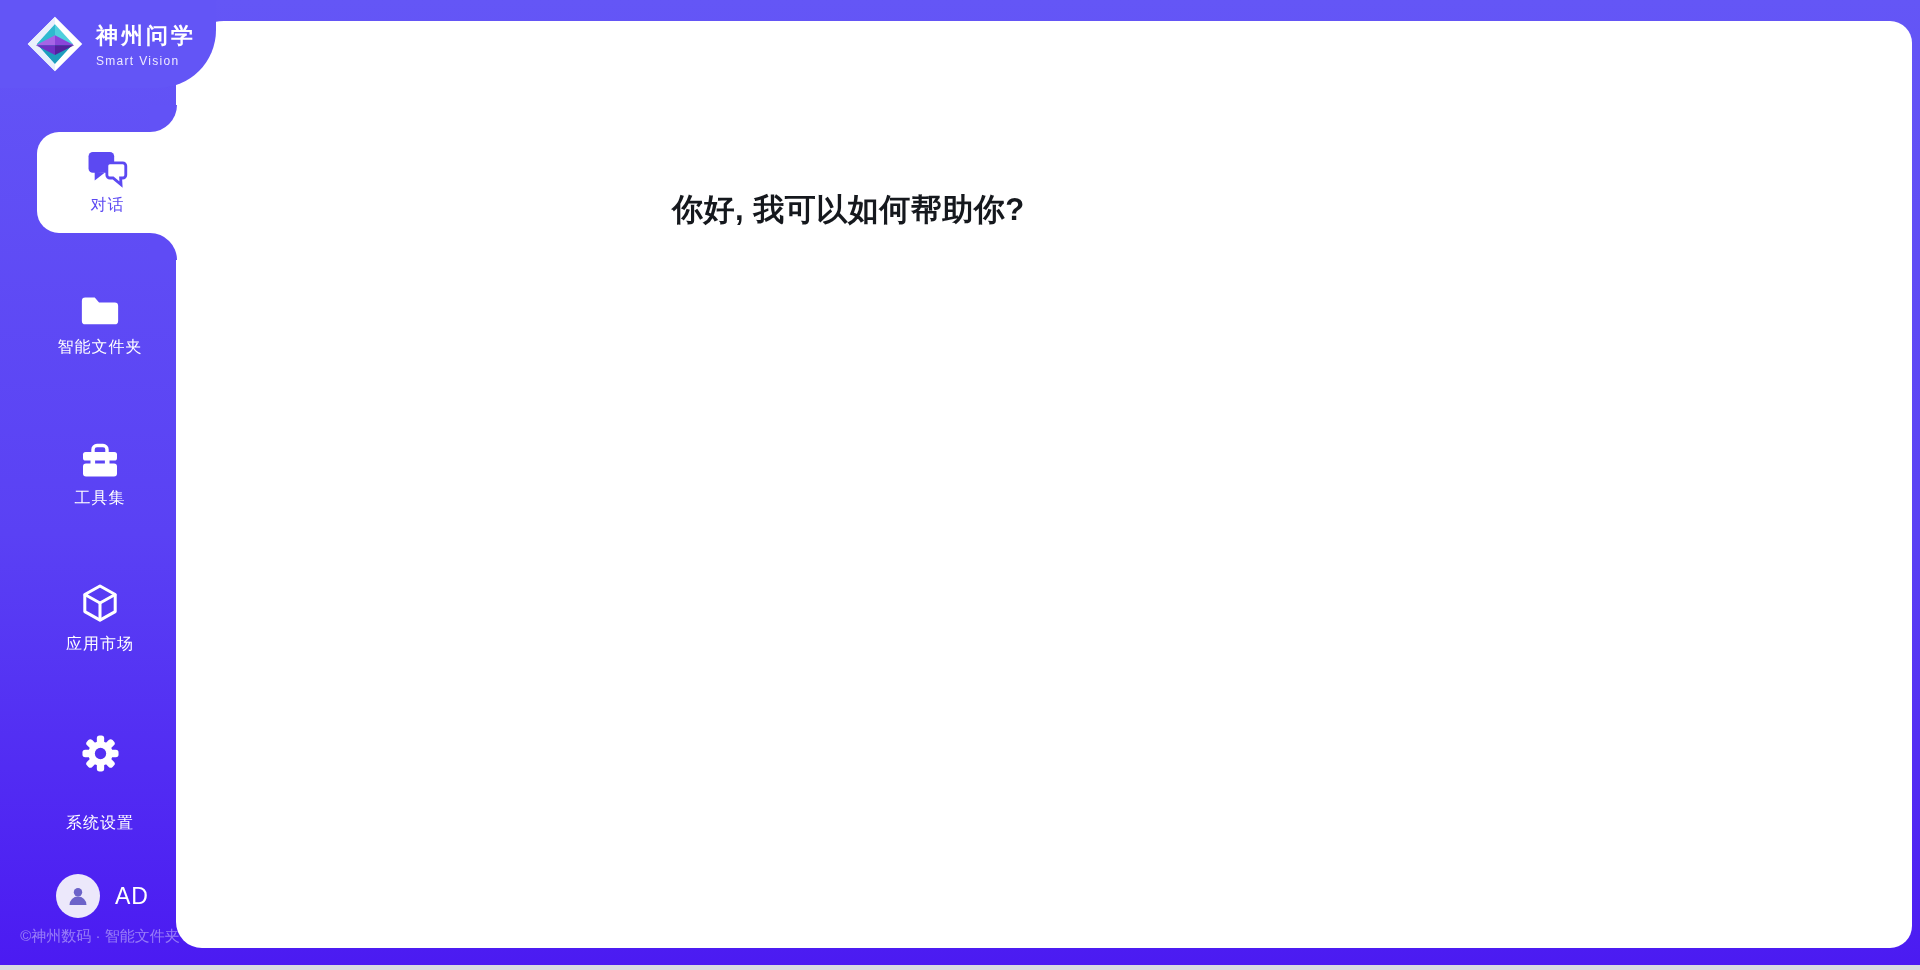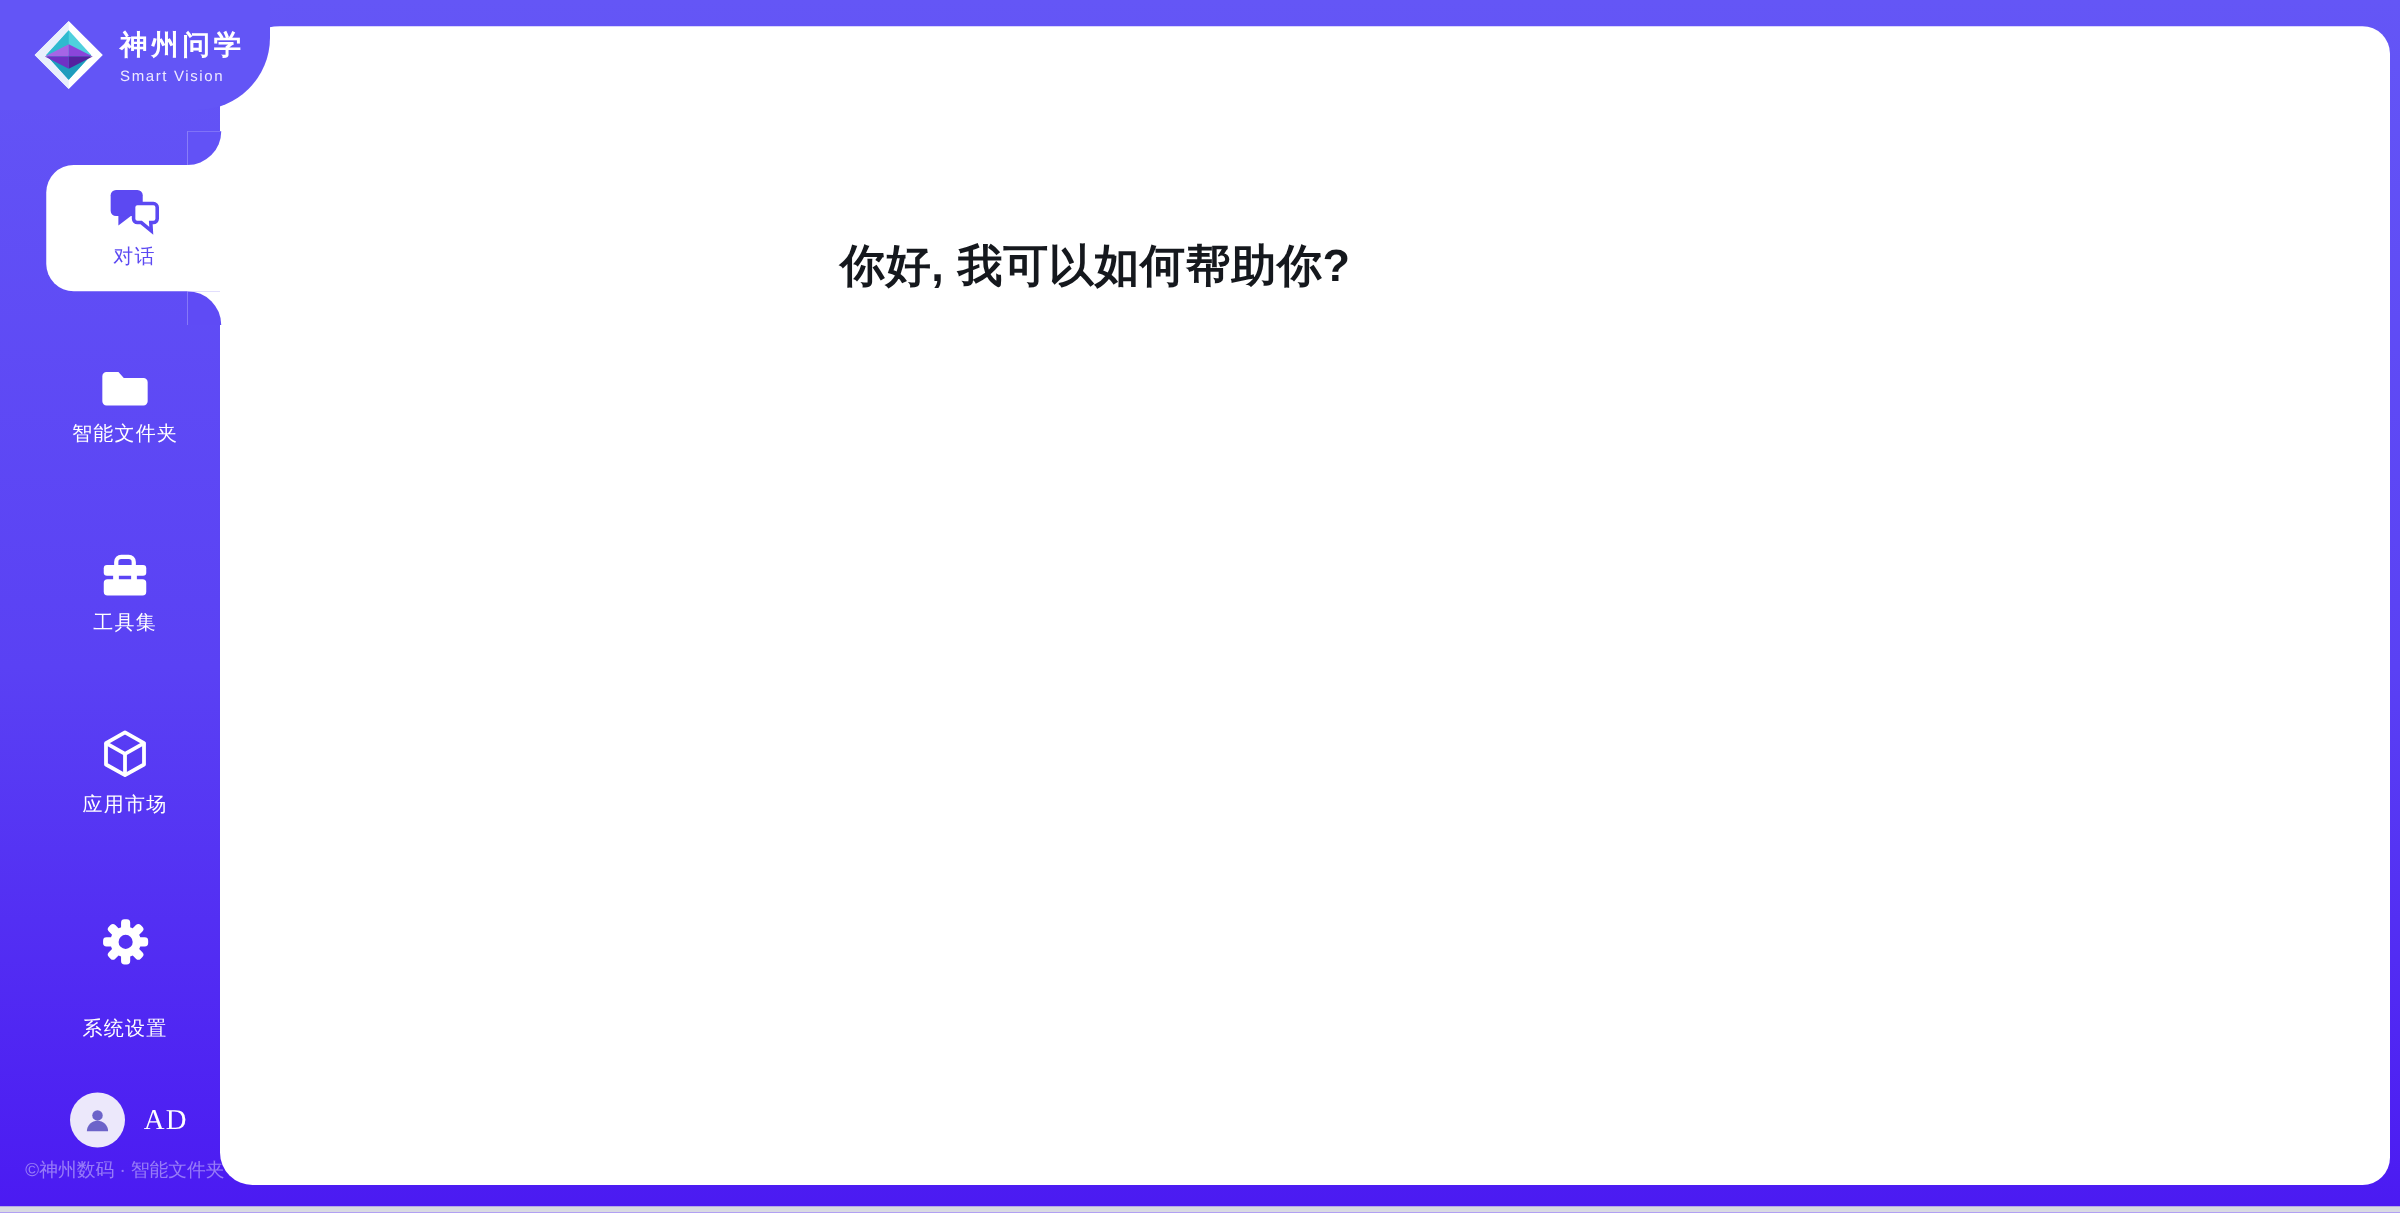--- a/index.html
+++ b/index.html
@@ -41,21 +41,21 @@
   .conn-bottom::after { background:#5f4bf5; border-radius:0 27px 0 0; }
 
   .nav-item {
     position:absolute; left:0; width:200px; z-index:4;
     display:flex; flex-direction:column; align-items:center; gap:9px; cursor:pointer;
   }
   .nav-label { font-size:16px; color:#ffffff; font-weight:500; letter-spacing:1px; }
   .nav-folder { top:293px; } .nav-toolset { top:443px; }
   .nav-market { top:583px; } .nav-settings { top:734px;gap:40px; }
 
-  .user-row { position:absolute; left:56px; top:874px; display:flex; align-items:center; gap:15px; z-index:4; cursor:pointer;font-family:Liberation Serif, serif; }
+  .user-row { position:absolute; left:56px; top:874px; display:flex; align-items:center; gap:15px; z-index:4; cursor:pointer; }
   .avatar { width:44px; height:44px; border-radius:50%; background:#ece8fb; display:flex; align-items:center; justify-content:center; color:#6c63c9; }
   .user-name { color:#fff; font-size:23px; letter-spacing:1px; }
   .copyright { position:absolute; left:0; top:927px; width:200px; text-align:center; font-size:15px; color:rgba(255,255,255,.42); z-index:4; }
 
   .bottom-scrollbar { position:absolute; left:0; top:965px; width:1920px; height:5px; background:#d8dae2; z-index:6; }
 
   
   .hero-logo { position:absolute; left:396px; top:134px; width:106px; height:106px; }
   .greeting { position:absolute; left:494px; top:168px; font-size:29px; font-weight:700; color:#15181d; letter-spacing:.5px; }
 
@@ -259,21 +259,21 @@
           <use href="#ic-person"></use>
         </svg>
     </div>
     <div class="user-name">AD</div>
   </div>
   <div class="copyright">©神州数码 · 智能文件夹</div>
 
   <svg class="hero-logo" viewBox="0 0 100 100">
       <use href="#dm-main"></use>
     </svg>
-  <div class="greeting" style="position:absolute;left:672px;top:189px;font-size:36px;font-weight:700;color:#15181d;z-index:2">你好, 我可以如何帮助你?</div>
+  <div class="greeting" style="position:absolute;left:672px;top:189px;font-size:31px;font-weight:700;color:#15181d;z-index:2">你好, 我可以如何帮助你?</div>
 
   <div class="card" style="left:575px;top:280px">
     <div class="card-head">
       <svg class="card-icon" width="26" height="23" style="color:#b678e2">
           <use href="#ic-folder-open"></use>
         </svg>
       <div class="card-title">智能文件夹</div>
     </div>
     <div class="card-desc">智能文件夹功能支持批量文件上传与清洗，轻松实现文件问答</div>
   </div>

